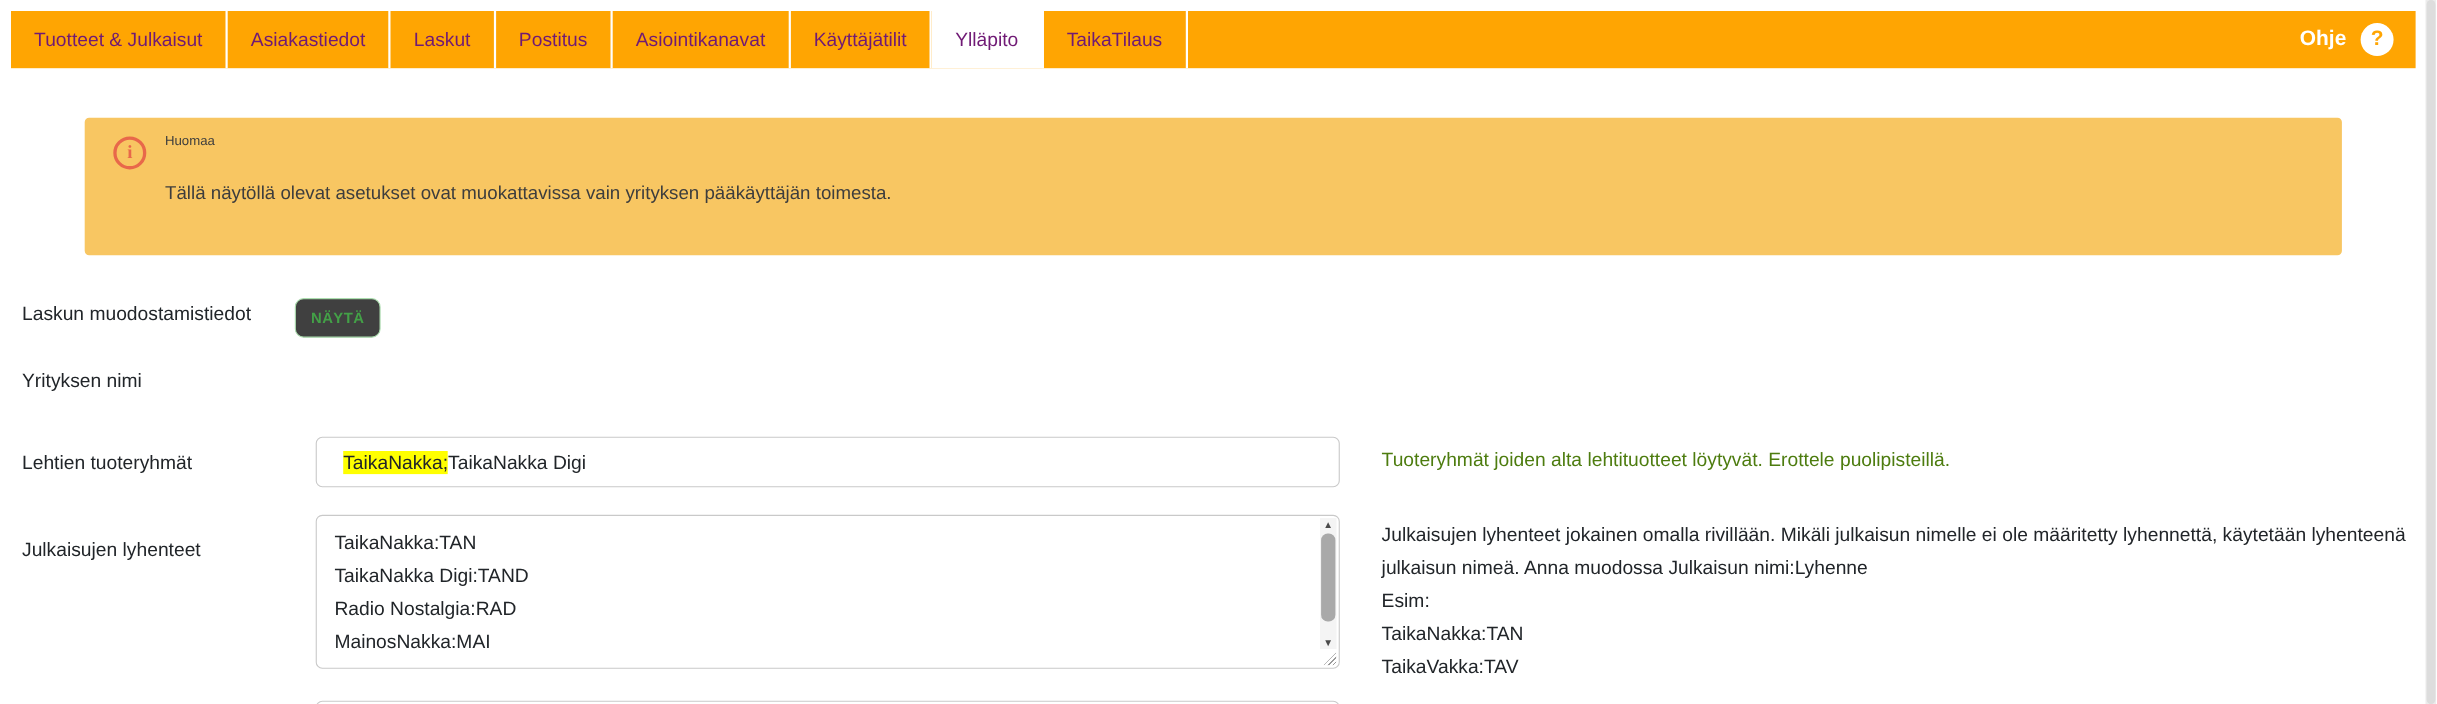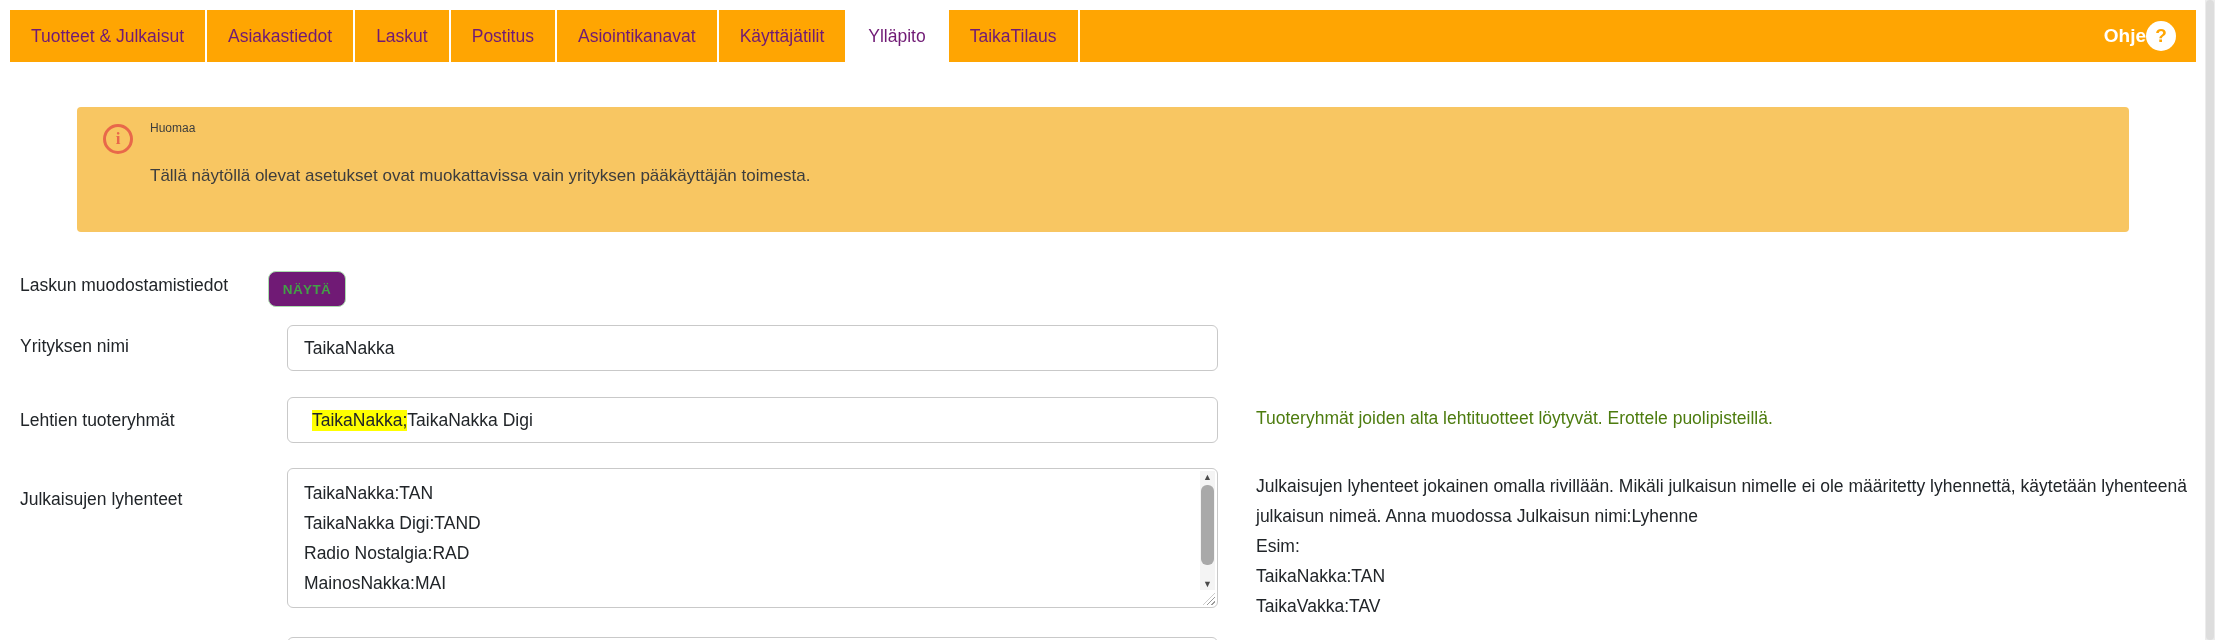--- a/index.html
+++ b/index.html
@@ -5,39 +5,39 @@
   html,body{margin:0;padding:0;background:#fff;}
   .page{position:relative;width:2215px;height:640px;background:#ffffff;overflow:hidden;
         font-family:"Liberation Sans",sans-serif;color:#212529;}
 
   
   .navbar{position:absolute;left:10px;top:10px;width:2186px;height:52px;
           background:#FFA502;display:flex;align-items:stretch;}
   .tab{display:flex;align-items:center;padding:0 21px;font-size:17.5px;color:#701a75;
        border-right:2px solid #fff;cursor:pointer;white-space:nowrap;}
   .tab.active{background:#ffffff;}
-  .nav-right{margin-left:auto;display:flex;align-items:center;padding-right:20px;}
+  .nav-right{margin-left:auto;display:flex;align-items:center;gap:13px;padding-right:20px;}
   .help-label{color:#ffffff;font-weight:bold;font-size:19px;cursor:pointer;}
   .help-circle{width:30px;height:30px;border-radius:50%;background:#ffffff;color:#FFA502;
                font-weight:bold;font-size:19px;display:flex;align-items:center;
                justify-content:center;cursor:pointer;}
 
   
   .notice{position:absolute;left:77px;top:107px;width:2052px;height:125px;
           background:#F8C662;border-radius:4px;}
   .notice-icon{position:absolute;left:26px;top:17px;width:30px;height:30px;box-sizing:border-box;
                border:3px solid #E8684A;border-radius:50%;display:flex;align-items:center;
                justify-content:center;color:#E8684A;font-size:17px;font-weight:bold;
                font-family:"Liberation Serif",serif;}
   .notice-title{position:absolute;left:73px;top:14px;font-size:12px;color:#3d3d3d;}
   .notice-body{position:absolute;left:73px;top:59px;font-size:17px;color:#3d3d3d;}
 
   
   .field-label{position:absolute;left:20px;font-size:17.5px;color:#212529;white-space:nowrap;}
-  .show-btn{position:absolute;left:268px;top:271px;width:78px;height:36px;background:#701a75;
+  .show-btn{position:absolute;left:268px;top:271px;width:78px;height:36px;background:#404040;
             border:1px solid #ABDDAE;border-radius:8px;color:#43A047;font-weight:bold;
             font-size:13.5px;letter-spacing:.4px;display:flex;align-items:center;
             justify-content:center;cursor:pointer;font-family:inherit;}
   .text-input{position:absolute;left:287px;width:931px;height:46px;box-sizing:border-box;
               border:1px solid #c9c9c9;border-radius:6px;background:#fff;font-size:17.5px;
               color:#212529;padding:0 16px;font-family:inherit;}
   .fake-input{position:absolute;left:287px;width:931px;height:46px;box-sizing:border-box;
               border:1px solid #c9c9c9;border-radius:6px;background:#fff;font-size:17.5px;
               color:#212529;padding:0 16px;display:flex;align-items:center;cursor:text;}
   .hl{background:#FFFF00;}
@@ -87,21 +87,20 @@
   <div class="notice">
     <span class="notice-icon">i</span>
     <div class="notice-title">Huomaa</div>
     <div class="notice-body">Tällä näytöllä olevat asetukset ovat muokattavissa vain yrityksen pääkäyttäjän toimesta.</div>
   </div>
 
   <div class="field-label" style="top:275px;">Laskun muodostamistiedot</div>
   <button class="show-btn">NÄYTÄ</button>
 
   <div class="field-label" style="top:336px;">Yrityksen nimi</div>
-  <input class="text-input" style="top: 325px;" value="TaikaNakka">
 
   <div class="field-label" style="top:410px;">Lehtien tuoteryhmät</div>
   <div class="fake-input" style="top:397px;padding-left:24px;">
       <span class="hl">TaikaNakka;</span>
       <span>TaikaNakka Digi</span>
     </div>
   <div class="help-inline">Tuoteryhmät joiden alta lehtituotteet löytyvät. Erottele puolipisteillä.</div>
 
   <div class="field-label" style="top:489px;">Julkaisujen lyhenteet</div>
   <div class="fake-textarea">

